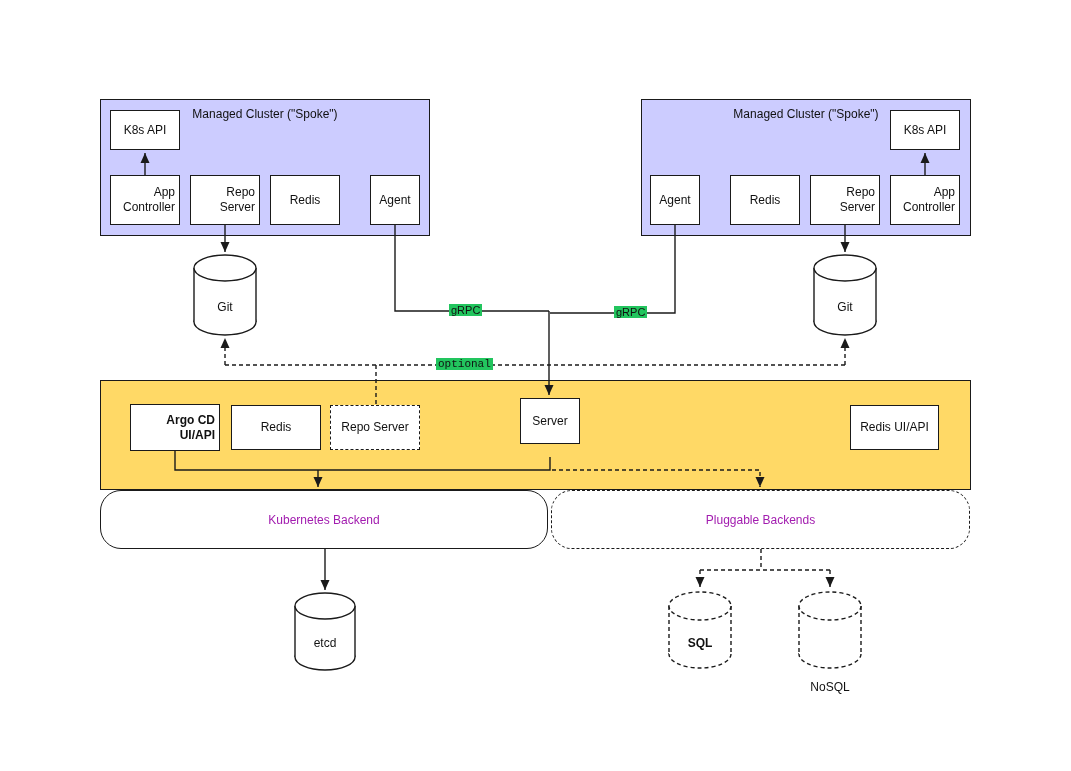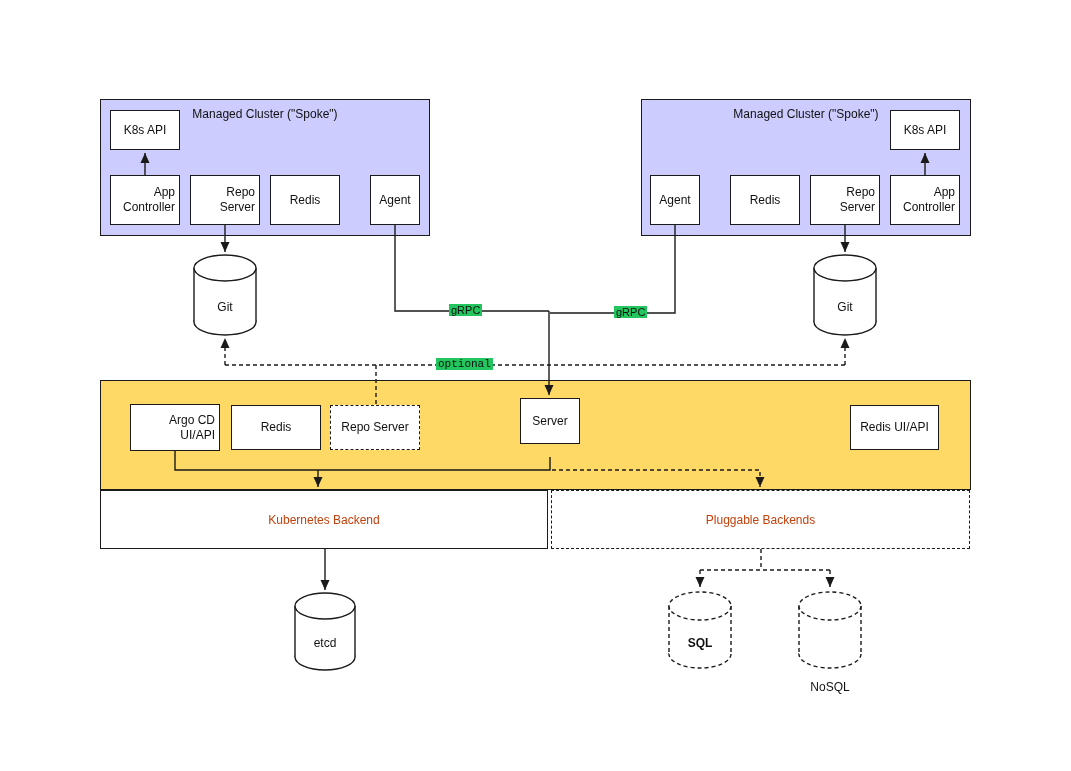--- a/index.html
+++ b/index.html
@@ -3,21 +3,21 @@
 <meta charset="utf-8">
 <style>
   html,body { margin:0; padding:0; background:#ffffff; }
   body { font-family:"Liberation Sans", sans-serif; }
   #canvas { position:relative; width:1071px; height:771px; background:#ffffff; overflow:hidden; }
 
   .region { position:absolute; box-sizing:border-box; border:1px solid #1a1a1a; }
   .cluster { background:#ccccff; }
   .hub { background:#ffd966; }
   .backend { background:#ffffff; display:flex; align-items:center; justify-content:center;
-             font-size:12px; color:#c2410c; }
+             font-size:12px; color:#a21caf;border-radius:21px; }
   .backend.dashed { border-style:dashed; }
 
   .cluster-title { position:absolute; top:7px; left:0; width:100%; text-align:center;
                    font-size:12px; color:#111; }
 
   .node { position:absolute; box-sizing:border-box; background:#ffffff; border:1px solid #1a1a1a;
           display:flex; align-items:center; justify-content:center; text-align:right;
           font-size:12px; line-height:1.25; color:#111; padding:2px 4px; z-index:3; }
   .node.dashed { border-style:dashed; }
 
@@ -147,21 +147,21 @@
   <div class="node" style="left:810px; top:175px; width:70px; height:50px;">
     <span>Repo Server</span>
   </div>
   <div class="node" style="left:890px; top:175px; width:70px; height:50px;">
     <span>App Controller</span>
   </div>
   <div class="node" style="left:890px; top:110px; width:70px; height:40px;">
     <span>K8s API</span>
   </div>
 
-  <div class="node" style="left:130px; top:404px; width:90px; height:47px;">
+  <div class="node" style="left:130px; top:404px; width:90px; height:47px;font-weight:bold;">
     <span>Argo CD UI/API</span>
   </div>
   <div class="node" style="left:231px; top:405px; width:90px; height:45px;">
     <span>Redis</span>
   </div>
   <div class="node dashed" style="left:330px; top:405px; width:90px; height:45px;">
     <span>Repo Server</span>
   </div>
   <div class="node" style="left:520px; top:398px; width:60px; height:46px;">
     <span>Server</span>

